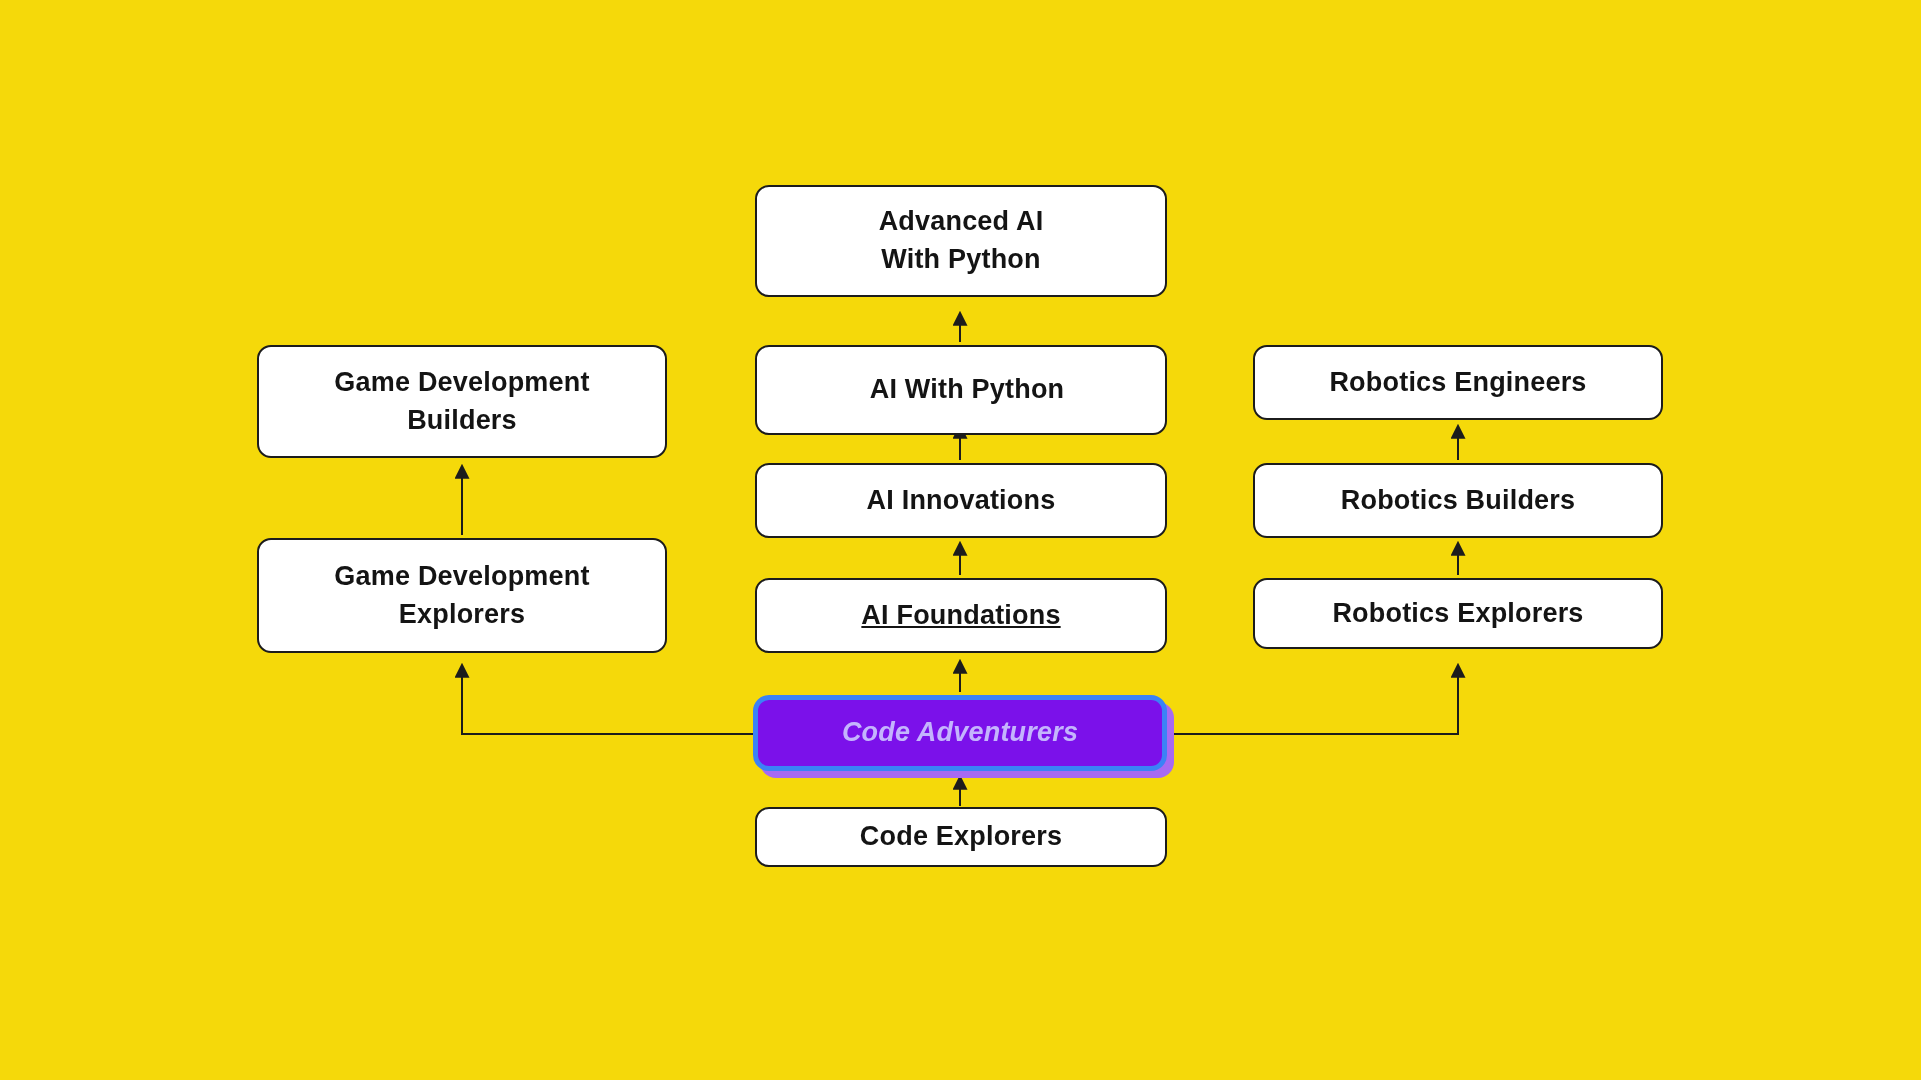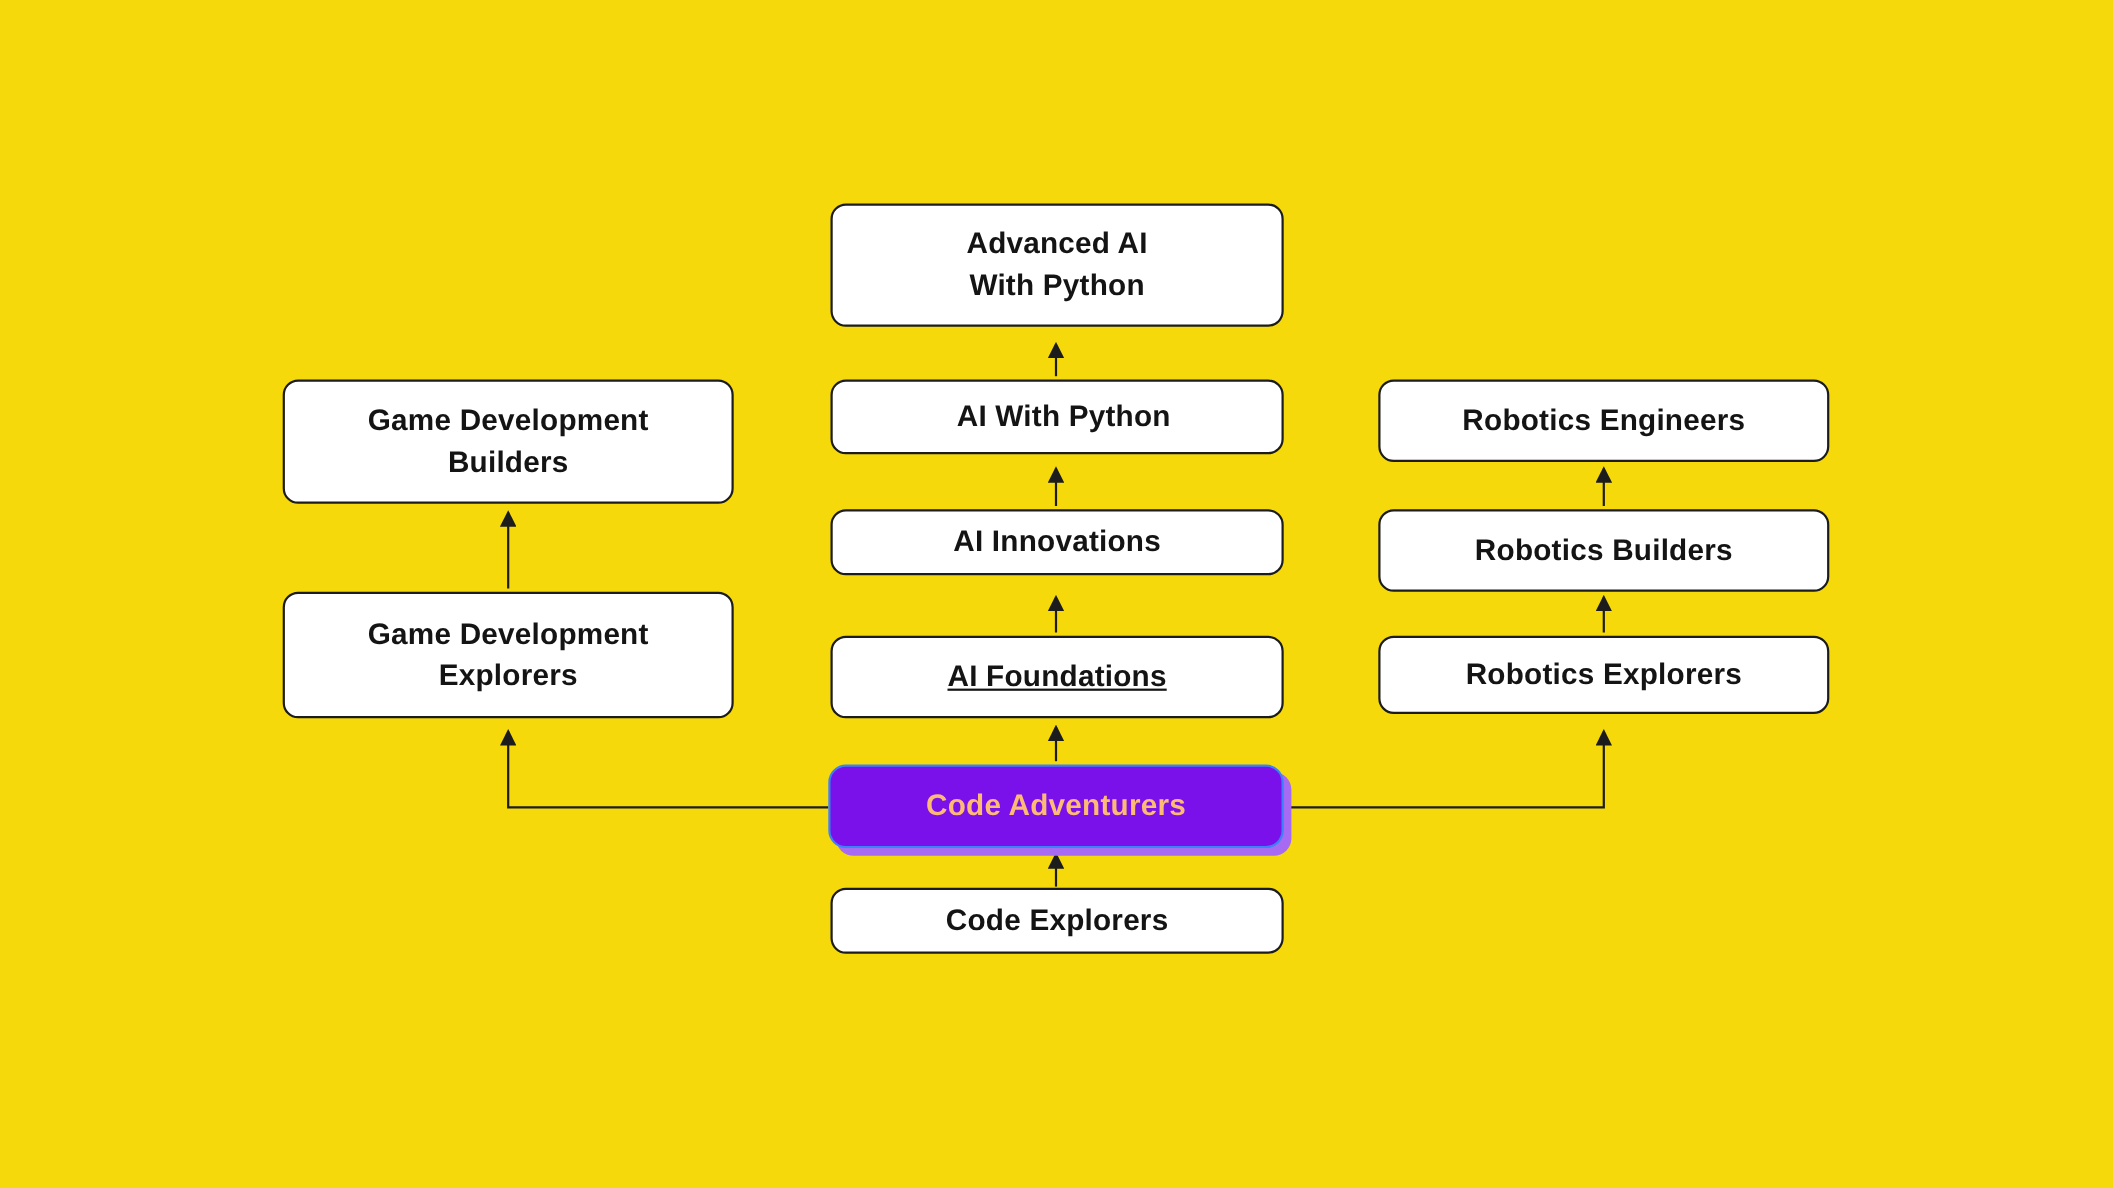--- a/index.html
+++ b/index.html
@@ -30,29 +30,30 @@
     border-radius: 14px;
     color: #141414;
     font-weight: 700;
     font-size: 27px;
     line-height: 1.4;
     white-space: pre-line;
     letter-spacing: 0.2px;
   }
   .node--highlight {
     background: #7B11EA;
-    color: #fdba74;
-    border: 2px solid #3b82f6;
+    color: #c4b5fd;
+    border: 5px solid #3b82f6;
     border-radius: 16px;
     box-shadow: 7px 7px 0 #A76AF2;
+    font-style: italic;
   }
   
   .n-advanced-ai        { left: 755px;  top: 185px; width: 412px; height: 112px; }
-  .n-ai-with-python     { left: 755px;  top: 345px; width: 412px; height: 68px; padding-left: 12px;  }
-  .n-ai-innovations     { left: 755px;  top: 463px; width: 412px; height: 60px;  }
+  .n-ai-with-python     { left: 755px;  top: 345px; width: 412px; height: 90px; padding-left: 12px;  }
+  .n-ai-innovations     { left: 755px;  top: 463px; width: 412px; height: 75px;  }
   .n-ai-foundations     { left: 755px;  top: 578px; width: 412px; height: 75px; text-decoration: underline;  }
   .n-code-adventurers   { left: 753px;  top: 695px; width: 414px; height: 76px;  }
   .n-code-explorers     { left: 755px;  top: 807px; width: 412px; height: 60px;  }
   .n-game-dev-builders  { left: 257px;  top: 345px; width: 410px; height: 113px; }
   .n-game-dev-explorers { left: 257px;  top: 538px; width: 410px; height: 115px; }
   .n-robotics-engineers { left: 1253px; top: 345px; width: 410px; height: 75px; text-align: center;  }
   .n-robotics-builders  { left: 1253px; top: 463px; width: 410px; height: 75px; text-align: right;  }
   .n-robotics-explorers { left: 1253px; top: 578px; width: 410px; height: 71px;  }
 </style>
 </head>

